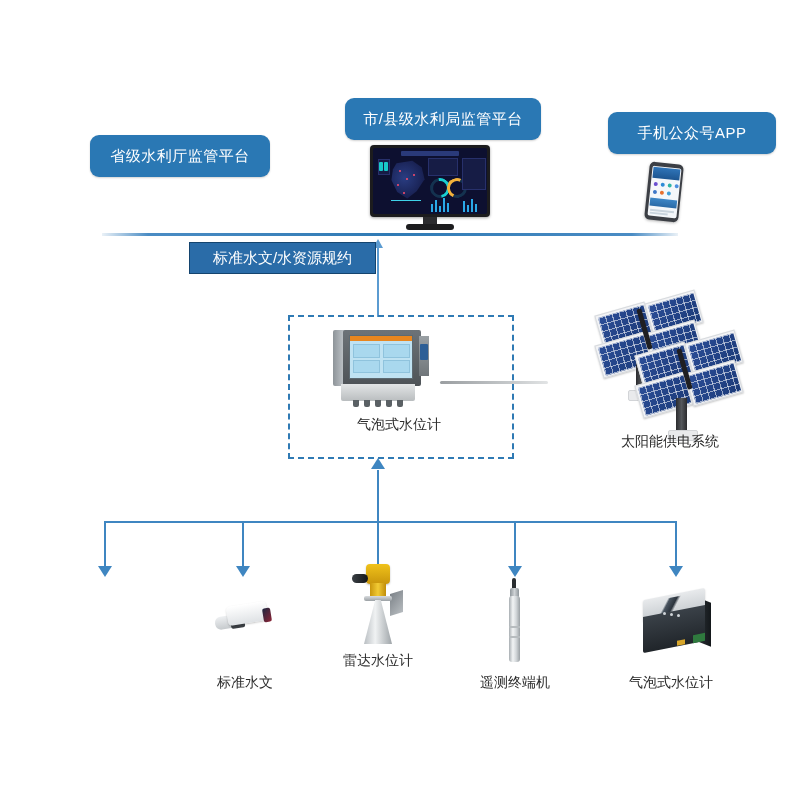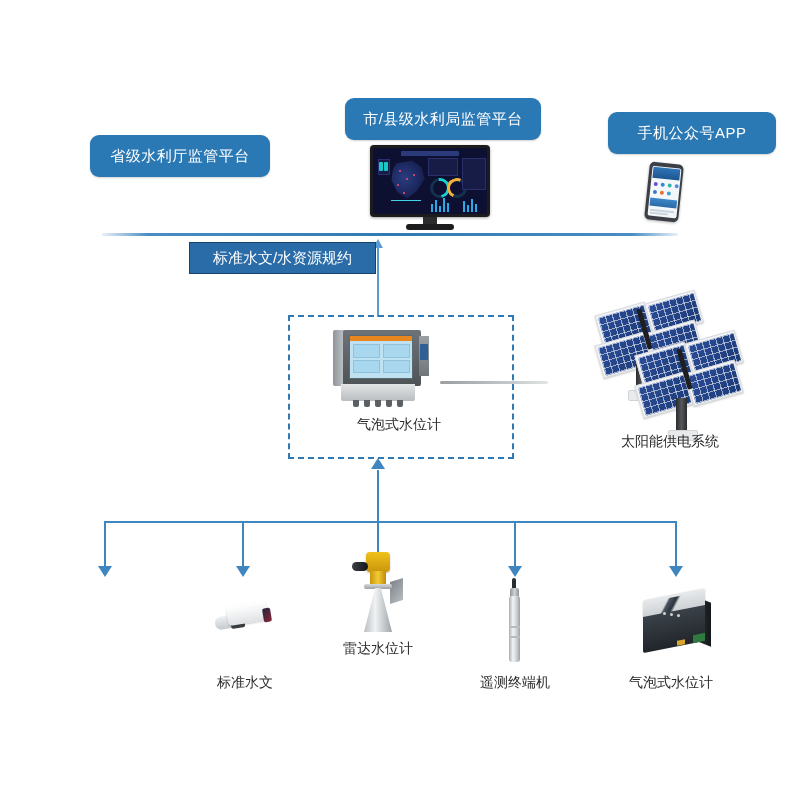--- a/index.html
+++ b/index.html
@@ -362,21 +362,21 @@
   <div class="sensor" style="left:175px;top:578px;">
     <div class="art">
       <div class="cam-mount"></div>
       <div class="cam-arm"></div>
       <div class="cam-body"></div>
       <div class="cam-lens"></div>
     </div>
     <div class="cap">标准水文</div>
   </div>
 
-  <div class="sensor" style="left:308px;top:544px;">
+  <div class="sensor" style="left:308px;top:556px;">
     <div class="art">
       <div class="rd-head"></div>
       <div class="rd-eye"></div>
       <div class="rd-neck"></div>
       <div class="rd-plate"></div>
       <div class="rd-flange"></div>
       <div class="rd-horn"></div>
     </div>
     <div class="cap">雷达水位计</div>
   </div>

